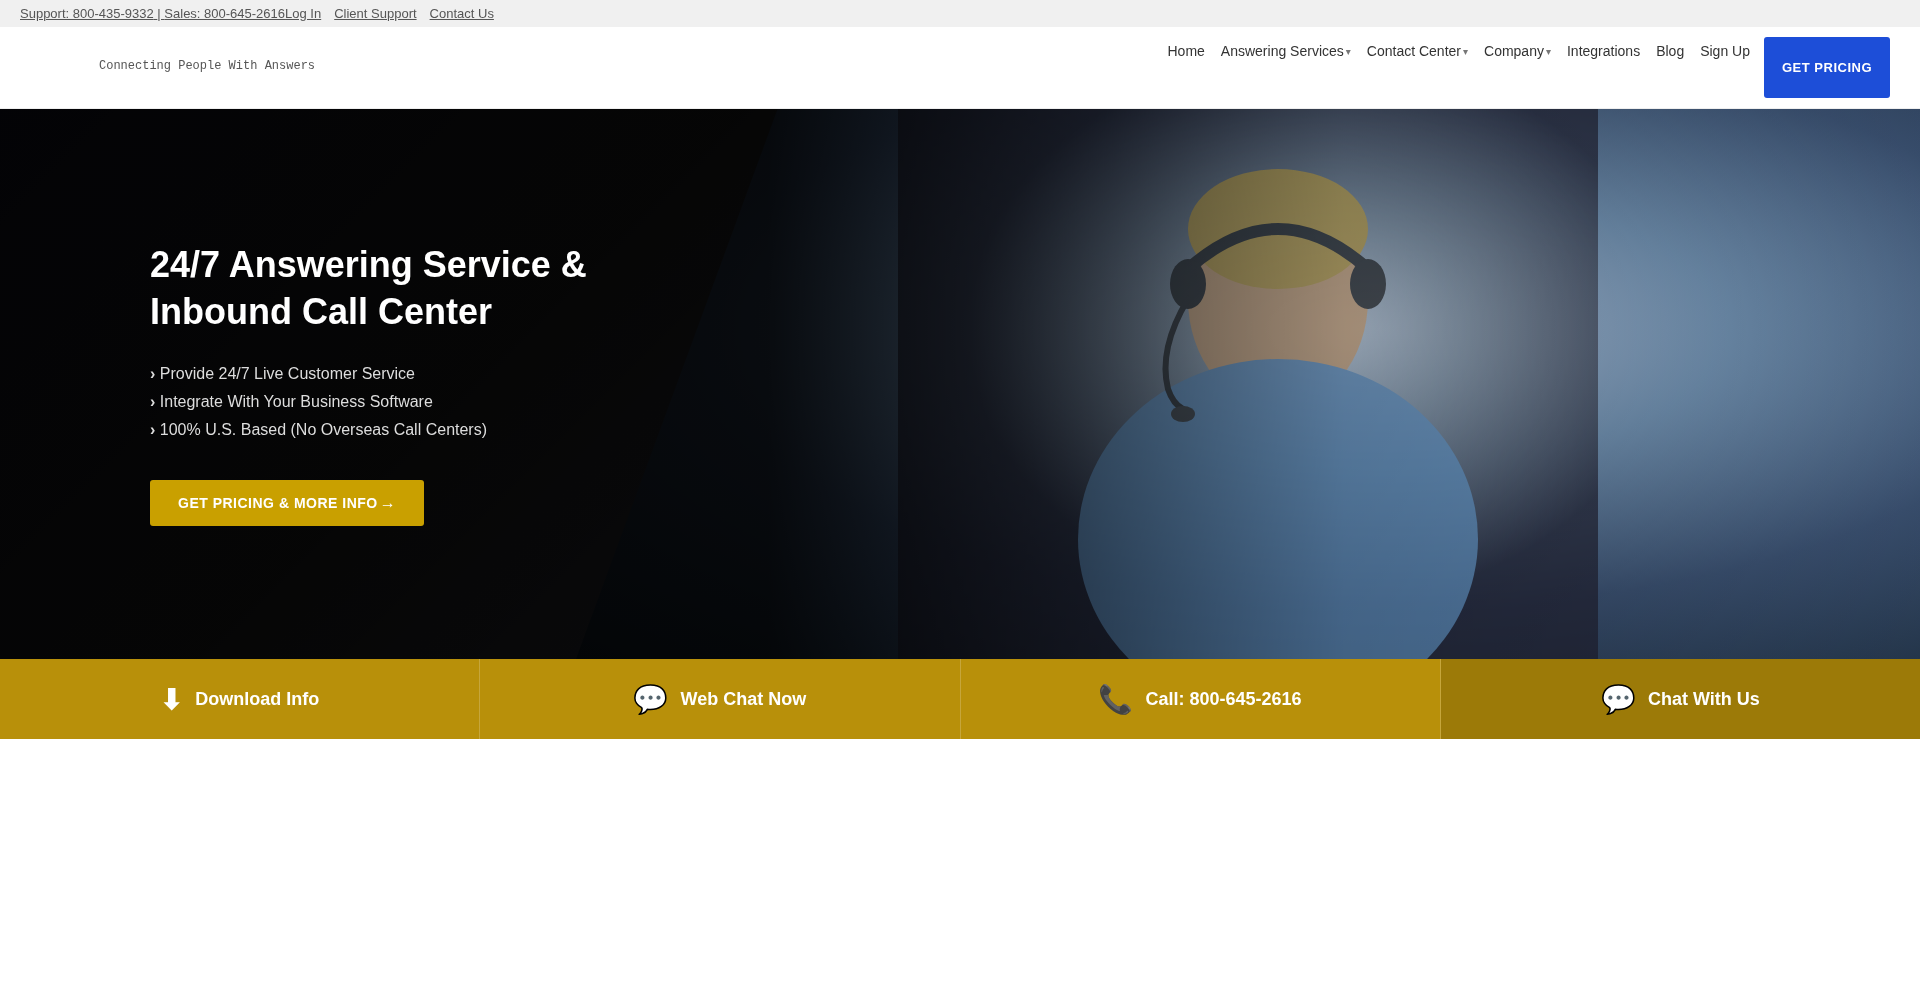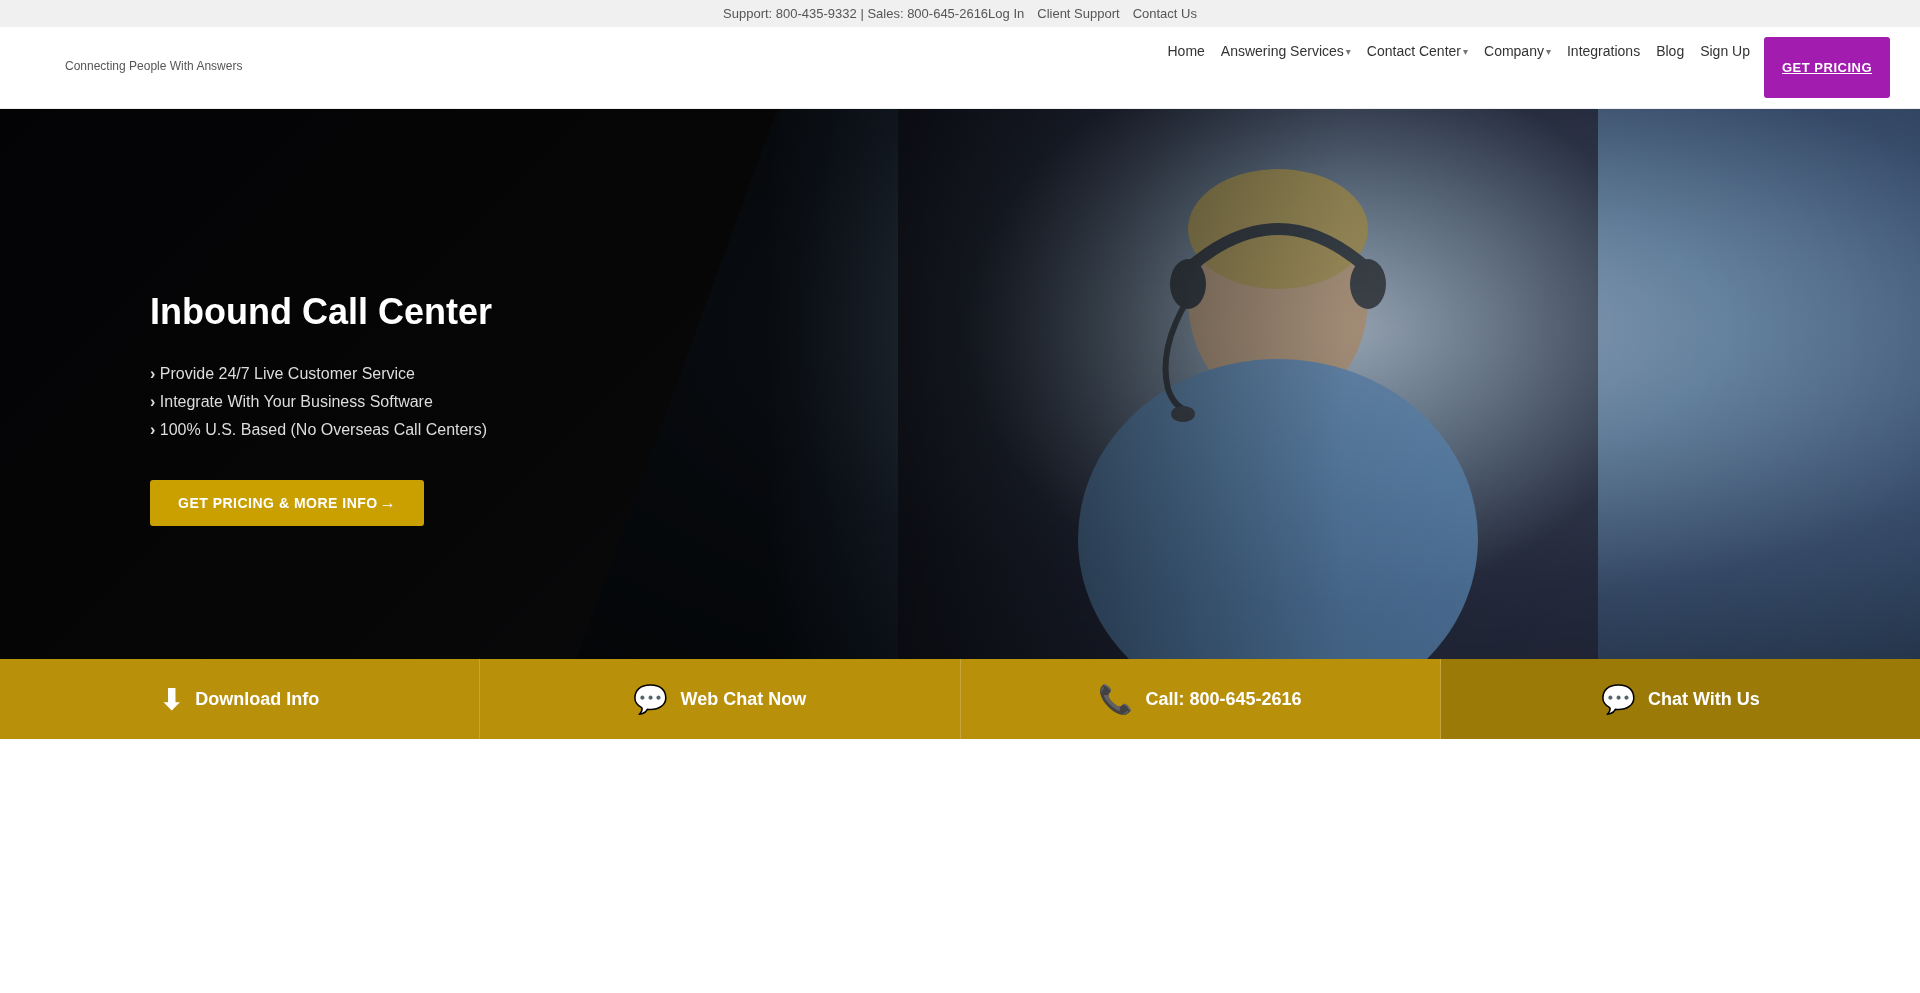--- a/index.html
+++ b/index.html
@@ -3,24 +3,25 @@
   <meta charset="utf-8">
   <style>
     * { margin: 0; padding: 0; box-sizing: border-box; }
     body { font-family: Arial, sans-serif; overflow-x: hidden; }
 
     
     .top-bar {
       background: #f0f0f0;
       padding: 6px 20px;
       display: flex;
-      justify-content: center;
+      justify-content: flex-start;
       align-items: center;
       font-size: 13px;
       color: #555;
+      text-decoration: underline;
     }
     .top-bar-right {
       display: flex;
       gap: 13px;
     }
     .top-bar-right a {
       color: #555;
       text-decoration: none;
       cursor: pointer;
     }
@@ -51,22 +52,23 @@
     }
     .logo-name .answer {
       color: #1a237e;
     }
     .logo-name .first {
       color: #e8a800;
     }
     .logo-tagline {
       font-size: 12px;
       color: #555;
-      margin-left: 35px;
+      margin-left: 69px;
       margin-top: -4px;
+      font-family: Liberation Mono, monospace;
     }
 
     nav {
       display: flex;
       align-items: flex-start;
     }
     nav a {
       color: #333;
       text-decoration: none;
       font-size: 14px;
@@ -77,30 +79,29 @@
     .nav-dropdown {
       display: flex;
       align-items: center;
       gap: 2px;
     }
     .chevron {
       font-size: 10px;
       color: #777;
     }
     .get-pricing-btn {
-      background: #a21caf;
+      background: #1d4ed8;
       color: #fff !important;
       padding: 23px 18px !important;
       font-weight: bold;
       font-size: 13px !important;
       border-radius: 3px;
       text-transform: uppercase;
       letter-spacing: 0.5px;
       margin-left: 6px;
-      text-decoration: underline;
     }
 
     
     .hero {
       position: relative;
       width: 100%;
       height: 550px;
       overflow: hidden;
       display: flex;
       align-items: center;
@@ -287,21 +288,21 @@
       <ellipse cx="290" cy="175" rx="18" ry="25" fill="#222"></ellipse>
       <ellipse cx="470" cy="175" rx="18" ry="25" fill="#222"></ellipse>
 
       <path d="M290 190 Q260 240 270 280 Q275 295 285 300" stroke="#222" stroke-width="6" fill="none" stroke-linecap="round"></path>
       <ellipse cx="285" cy="305" rx="12" ry="8" fill="#333"></ellipse>
     </svg>
   </div>
   <div class="hero-bg"></div>
   <div class="hero-content">
     <h1 class="hero-title">
-      <br>
+      <span>24/7 Answering Service &amp;</span><br>
       <span>Inbound Call Center</span>
     </h1>
     <ul class="hero-bullets">
       <li>Provide 24/7 Live Customer Service</li>
       <li>Integrate With Your Business Software</li>
       <li>100% U.S. Based (No Overseas Call Centers)</li>
     </ul>
     <a class="hero-cta">
       <span>GET PRICING &amp; MORE INFO</span>
       <span class="arrow">→</span>

